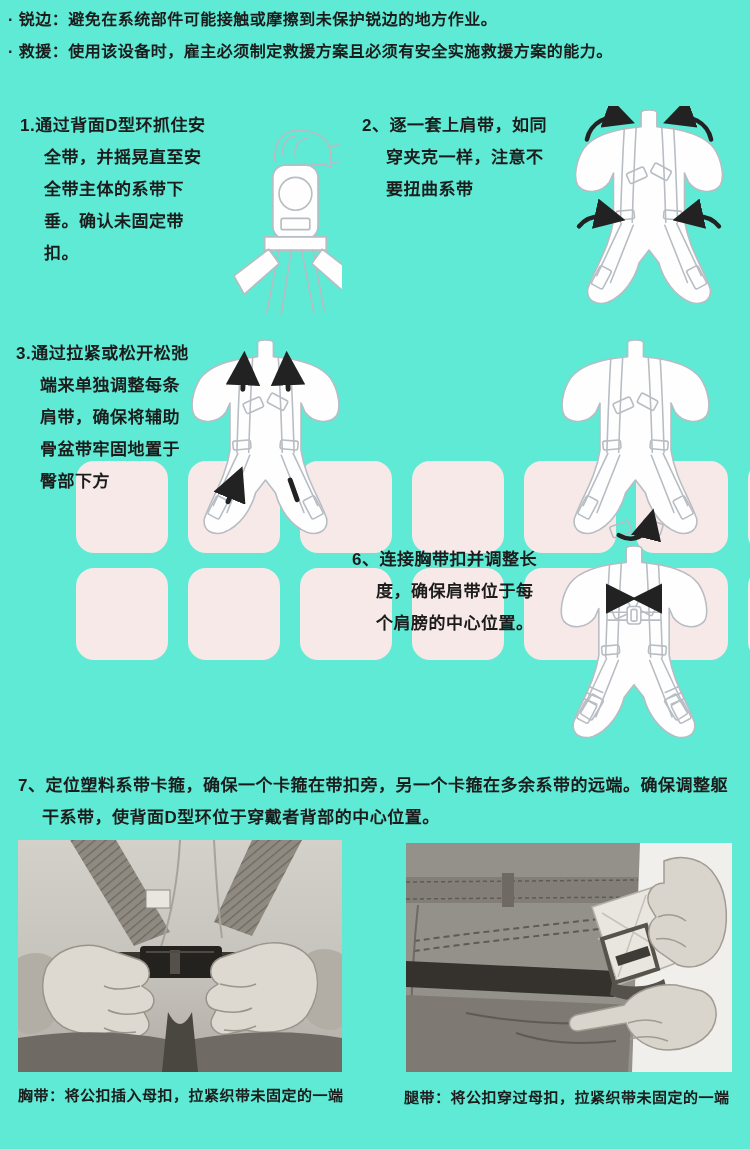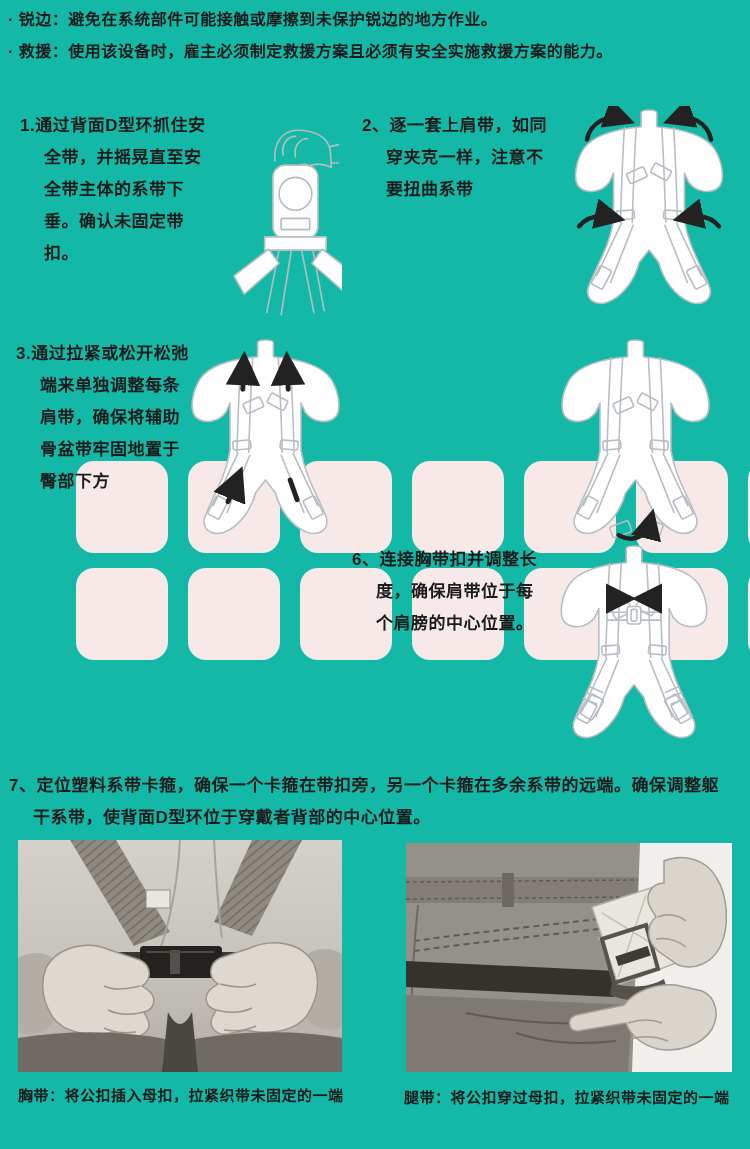--- a/index.html
+++ b/index.html
@@ -1,16 +1,16 @@
 <!DOCTYPE html>
 <html lang="zh-CN"><head>
 <meta charset="utf-8">
 <style>
   html,body{margin:0;padding:0;background:#fff;}
-  .page{position:relative;width:750px;height:1149px;background:#14b8a6;overflow:hidden;
+  .page{position:relative;width:750px;height:1149px;background:#5eead4;overflow:hidden;
         font-family:"Liberation Sans",sans-serif;color:#1c1c1c;}
   .layer{position:absolute;inset:0;z-index:0;}
   .wm{position:absolute;border-radius:18px;}
   .txt{position:absolute;z-index:2;font-weight:600;letter-spacing:.5px;}
   .warnings{top:4px;left:8px;right:4px;font-size:16px;line-height:32px;}
   .warning-item{white-space:nowrap;}
   .step{font-size:17px;line-height:32px;}
   .step p{margin:0;padding-left:24px;text-indent:-24px;}
   .caption{font-size:15px;line-height:20px;white-space:nowrap;}
   .fig{position:absolute;z-index:1;}
@@ -125,21 +125,21 @@
     <rect class="skf" x="78" y="66" width="14" height="18" rx="3"></rect>
     <rect class="sk" x="82" y="69" width="6" height="12" rx="2"></rect>
     <path class="ar" d="M60,58 L74,58" marker-end="url(#ah)"></path>
     <path class="ar" d="M110,58 L96,58" marker-end="url(#ah)"></path>
     <rect class="sk" x="30" y="162" width="24" height="14" rx="2" transform="rotate(-58 42 169)"></rect>
     <rect class="sk" x="116" y="162" width="24" height="14" rx="2" transform="rotate(58 128 169)"></rect>
     <path class="sk" d="M33,160 L47,166 M36,154 L50,160 M39,148 L53,154"></path>
     <path class="sk" d="M137,160 L123,166 M134,154 L120,160 M131,148 L117,154"></path>
   </svg>
 
-  <div class="txt step" style="left:9px;top:770px;width:714px;">
+  <div class="txt step" style="left:18px;top:770px;width:714px;">
     <p><span>7、</span><span>定位塑料系带卡箍，确保一个卡箍在带扣旁，另一个卡箍在多余系带的远端。确保调整躯干系带，使背面D型环位于穿戴者背部的中心位置。</span></p>
   </div>
 
   <svg class="fig" style="left:18px;top:840px;" width="324" height="232" viewBox="0 0 324 232">
     <defs>
       <pattern id="weave" width="7" height="7" patternTransform="rotate(50)" patternUnits="userSpaceOnUse">
         <rect width="7" height="7" fill="#8f8a81"></rect>
         <line x1="0" y1="0" x2="0" y2="7" stroke="#6d675e" stroke-width="2.5"></line>
       </pattern>
       <linearGradient id="shade1" x1="0" y1="0" x2="0" y2="1">

